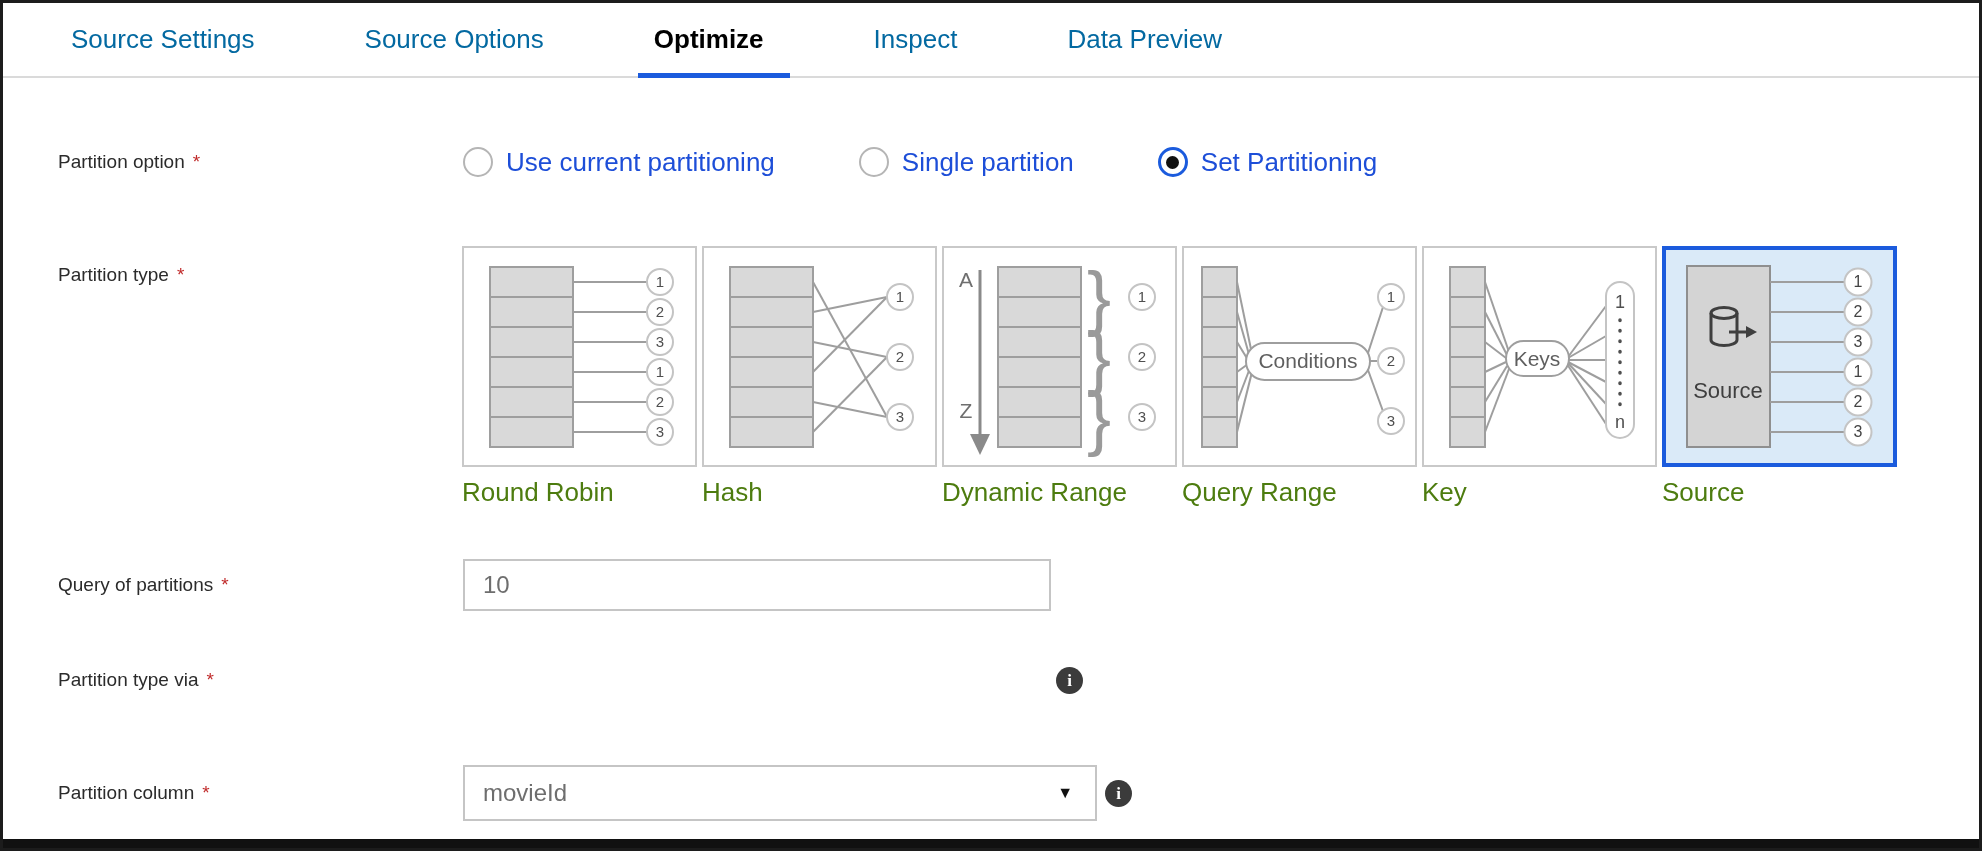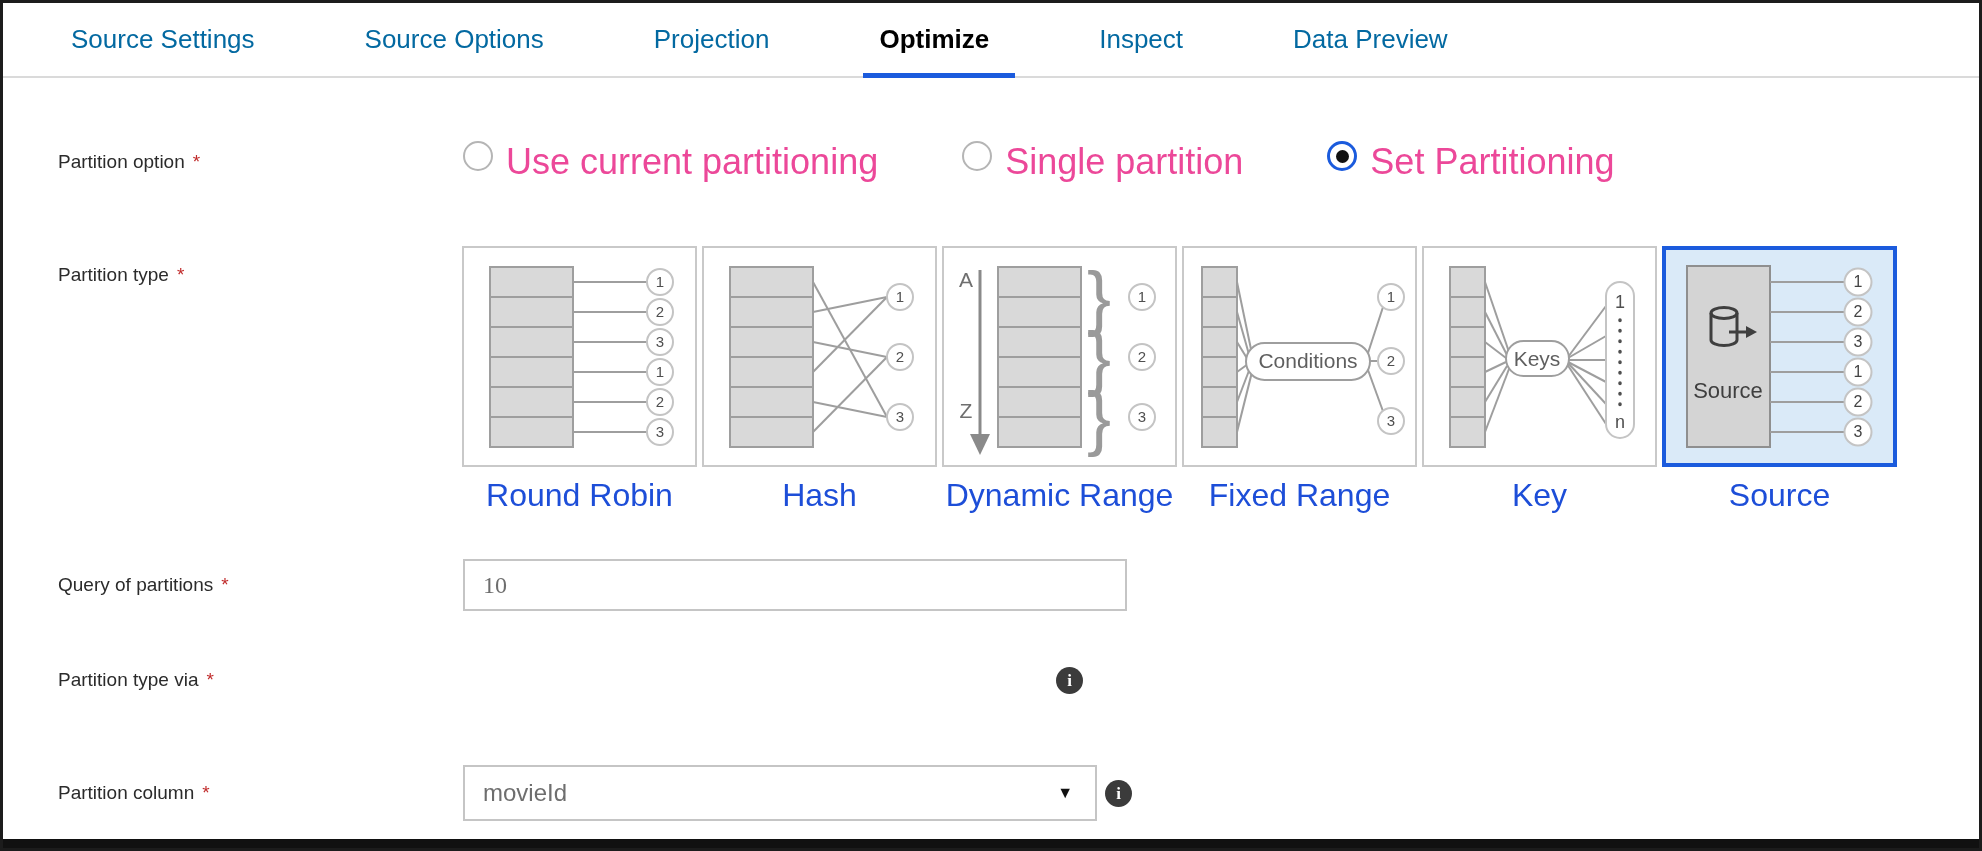--- a/index.html
+++ b/index.html
@@ -16,37 +16,37 @@
   }
   .tab { position:relative; height:100%; display:flex; align-items:center;
          font-size:26px; color:#0369a1; cursor:pointer; white-space:nowrap; }
   .tab.active { color:#000000; font-weight:600; }
   .tab.active::after { content:""; position:absolute; left:-16px; right:-26px;
          bottom:-2px; height:5px; background:#1b5bdd; }
   
   .flabel { position:absolute; left:55px; font-size:19px; line-height:30px; color:#2b2b2b; white-space:nowrap; }
   .req { color:#c02b2b; margin-left:8px; }
   .radio-row { position:absolute; left:460px; height:60px; display:flex; align-items:center; gap:84px; }
-  .radio-item { display:flex; align-items:flex-start; gap:13px; font-size:36px; color:#ec4899; cursor:pointer; white-space:nowrap; }
+  .radio-item { display:flex; align-items:center; gap:13px; font-size:26px; color:#1d4ed8; cursor:pointer; white-space:nowrap; }
   .radio-ctl { width:30px; height:30px; border-radius:50%; border:2px solid #b5b5b5;
                box-sizing:border-box; background:#fff; display:flex; align-items:center; justify-content:center; flex:none; }
   .radio-item.checked .radio-ctl { border:3px solid #1b5bdd; }
   .dot { width:0; height:0; }
   .radio-item.checked .dot { width:13px; height:13px; border-radius:50%; background:#111; }
   
   .tiles { position:absolute; left:459px; top:243px; display:flex; gap:5px; }
   .tile { width:235px; height:221px; box-sizing:border-box; border:2px solid #c9c9c9; background:#fff; cursor:pointer; }
   .tile.selected { border:4px solid #1b5bdd; background:#daeaf8; }
   .tile svg { display:block; width:100%; height:100%; }
   .tile-caps { position:absolute; left:459px; top:474px; display:flex; gap:5px; }
-  .cap { width:235px; text-align:center; font-size:32px; color:#1d4ed8; }
+  .cap { width:235px; font-size:26px; color:#4d7c0f; }
   
   .text-input {
-    position:absolute; left:460px; top:556px; width:664px; height:52px; box-sizing:border-box;
-    border:2px solid #c5c5c5; background:#fff; font-family:Liberation Serif, serif;
+    position:absolute; left:460px; top:556px; width:588px; height:52px; box-sizing:border-box;
+    border:2px solid #c5c5c5; background:#fff; font-family:Liberation Sans, sans-serif;
     font-size:24px; color:#6e6e6e; padding:0 18px; outline:none;
   }
   .dropdown {
     position:absolute; left:460px; top:762px; width:634px; height:56px; box-sizing:border-box;
     border:2px solid #c5c5c5; background:#fff; display:flex; align-items:center;
     padding:16px 18px; font-size:24px; color:#6e6e6e; cursor:pointer;
   }
   .dropdown .caret { position:absolute; right:22px; font-size:16px; color:#111; }
   .info-icon {
     position:absolute; width:27px; height:27px; border-radius:50%; background:#3b3b3b;
@@ -58,21 +58,20 @@
   text { font-family:"Liberation Sans", sans-serif; }
 </style>
 </head>
 <body>
 
 <div class="frame">
 
   <div class="tabbar">
     <div class="tab">Source Settings</div>
     <div class="tab">Source Options</div>
-    <div class="tab">Projection</div>
     <div class="tab active">Optimize</div>
     <div class="tab">Inspect</div>
     <div class="tab">Data Preview</div>
   </div>
 
   <div class="flabel" style="top:144px">
     <span>Partition option</span><span class="req">*</span>
   </div>
   <div class="radio-row" style="top:129px">
     <label class="radio-item">
@@ -305,21 +304,21 @@
           <text x="192" y="187">3</text>
         </g>
       </svg>
     </div>
   </div>
 
   <div class="tile-caps">
     <div class="cap">Round Robin</div>
     <div class="cap">Hash</div>
     <div class="cap">Dynamic Range</div>
-    <div class="cap">Fixed Range</div>
+    <div class="cap">Query Range</div>
     <div class="cap">Key</div>
     <div class="cap">Source</div>
   </div>
 
   <div class="flabel" style="top:567px">
     <span>Query of partitions</span><span class="req">*</span>
   </div>
   <input class="text-input" type="text" value="10" style="">
 
   <div class="flabel" style="top:662px">

